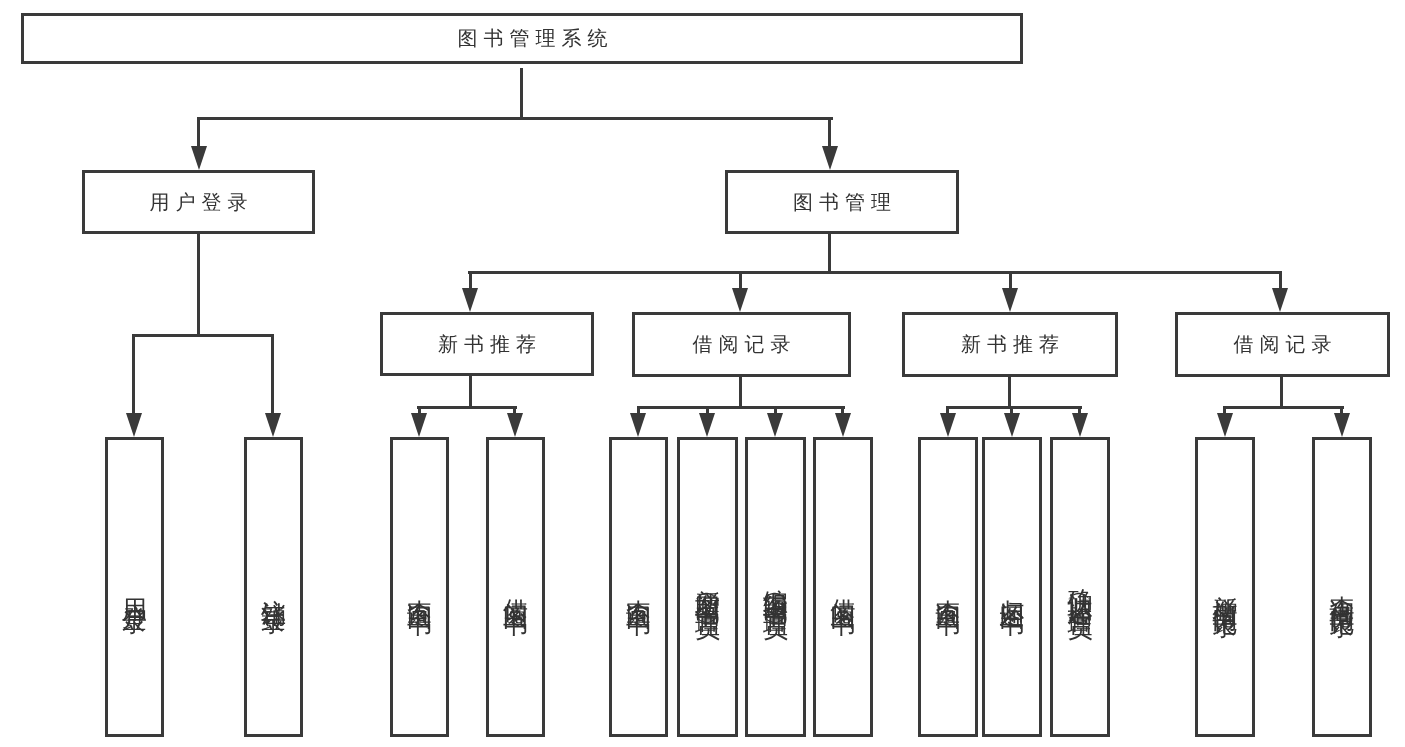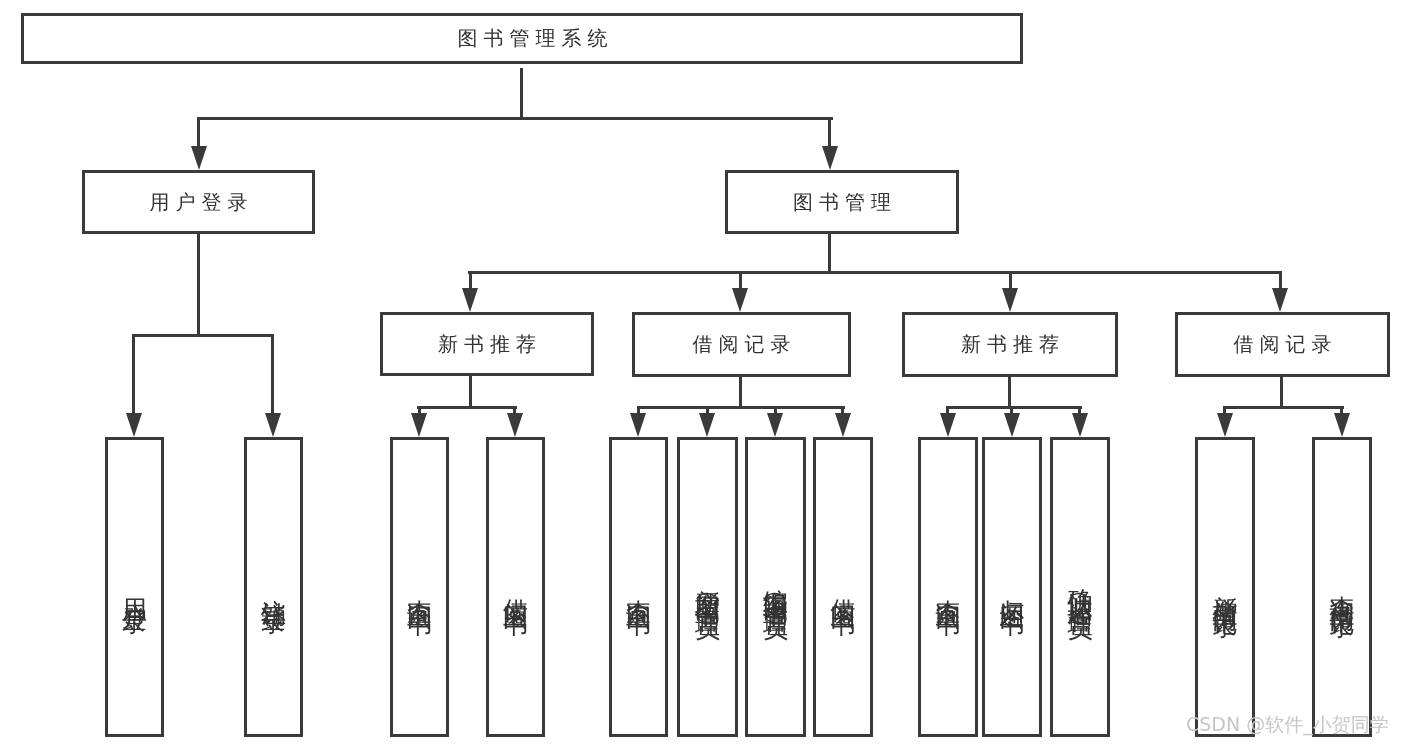--- a/index.html
+++ b/index.html
@@ -178,15 +178,14 @@
     <span class="vlabel">确认归还（管理员）</span>
   </div>
 
   <div class="box" style="left:1195px;top:437px;width:60px;height:300px;">
     <span class="vlabel">新增借阅记录</span>
   </div>
   <div class="box" style="left:1312px;top:437px;width:60px;height:300px;">
     <span class="vlabel">查询借阅记录</span>
   </div>
 
-  <div class="watermark">CSDN @软件_小贺同学</div>
 
 </div>
 
 </body></html>

